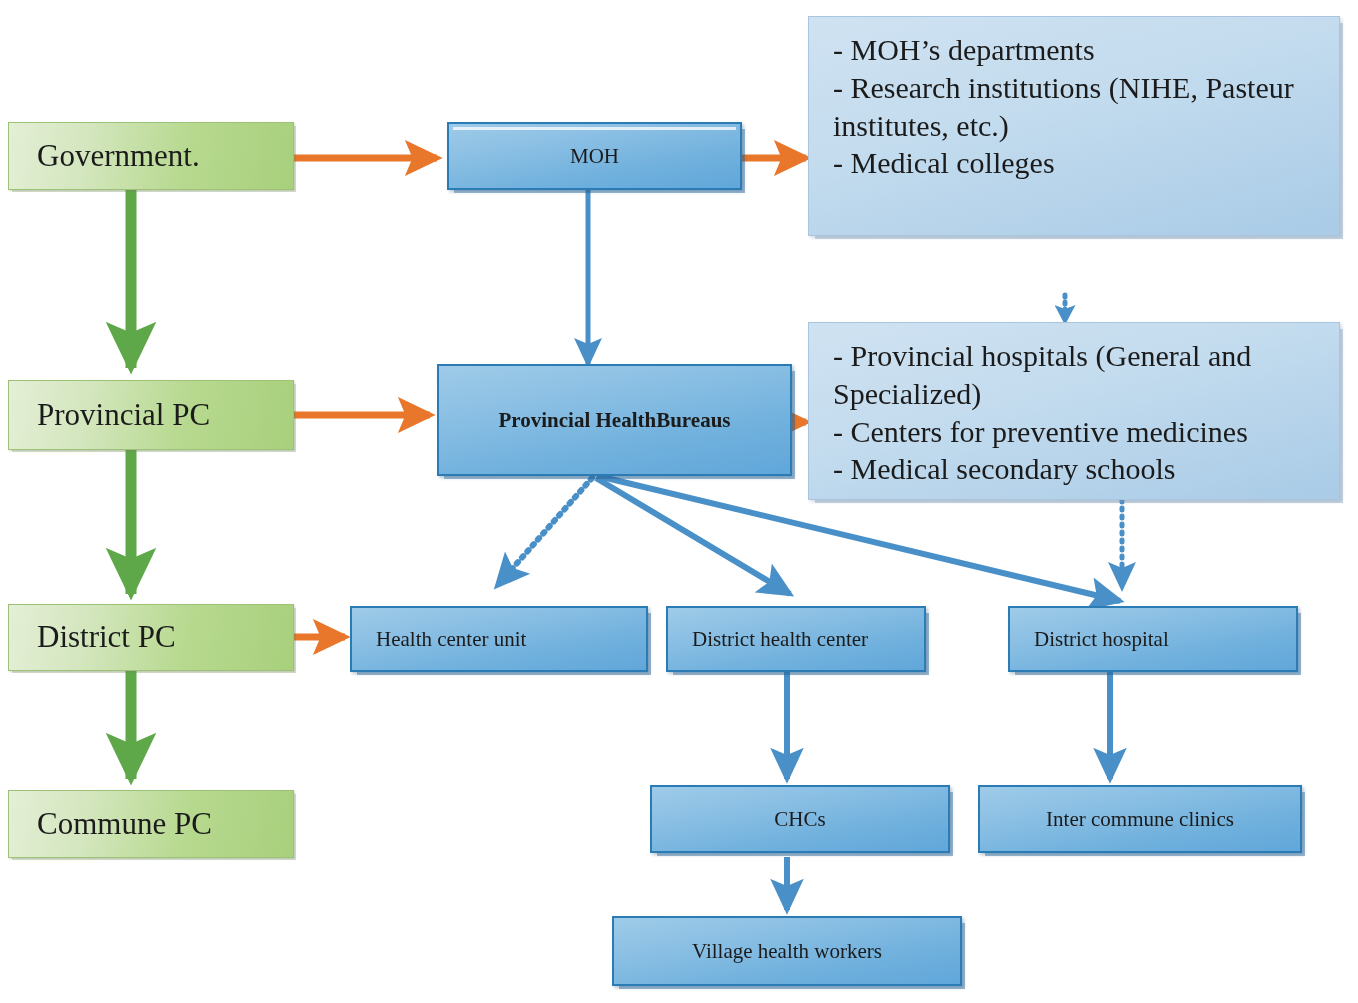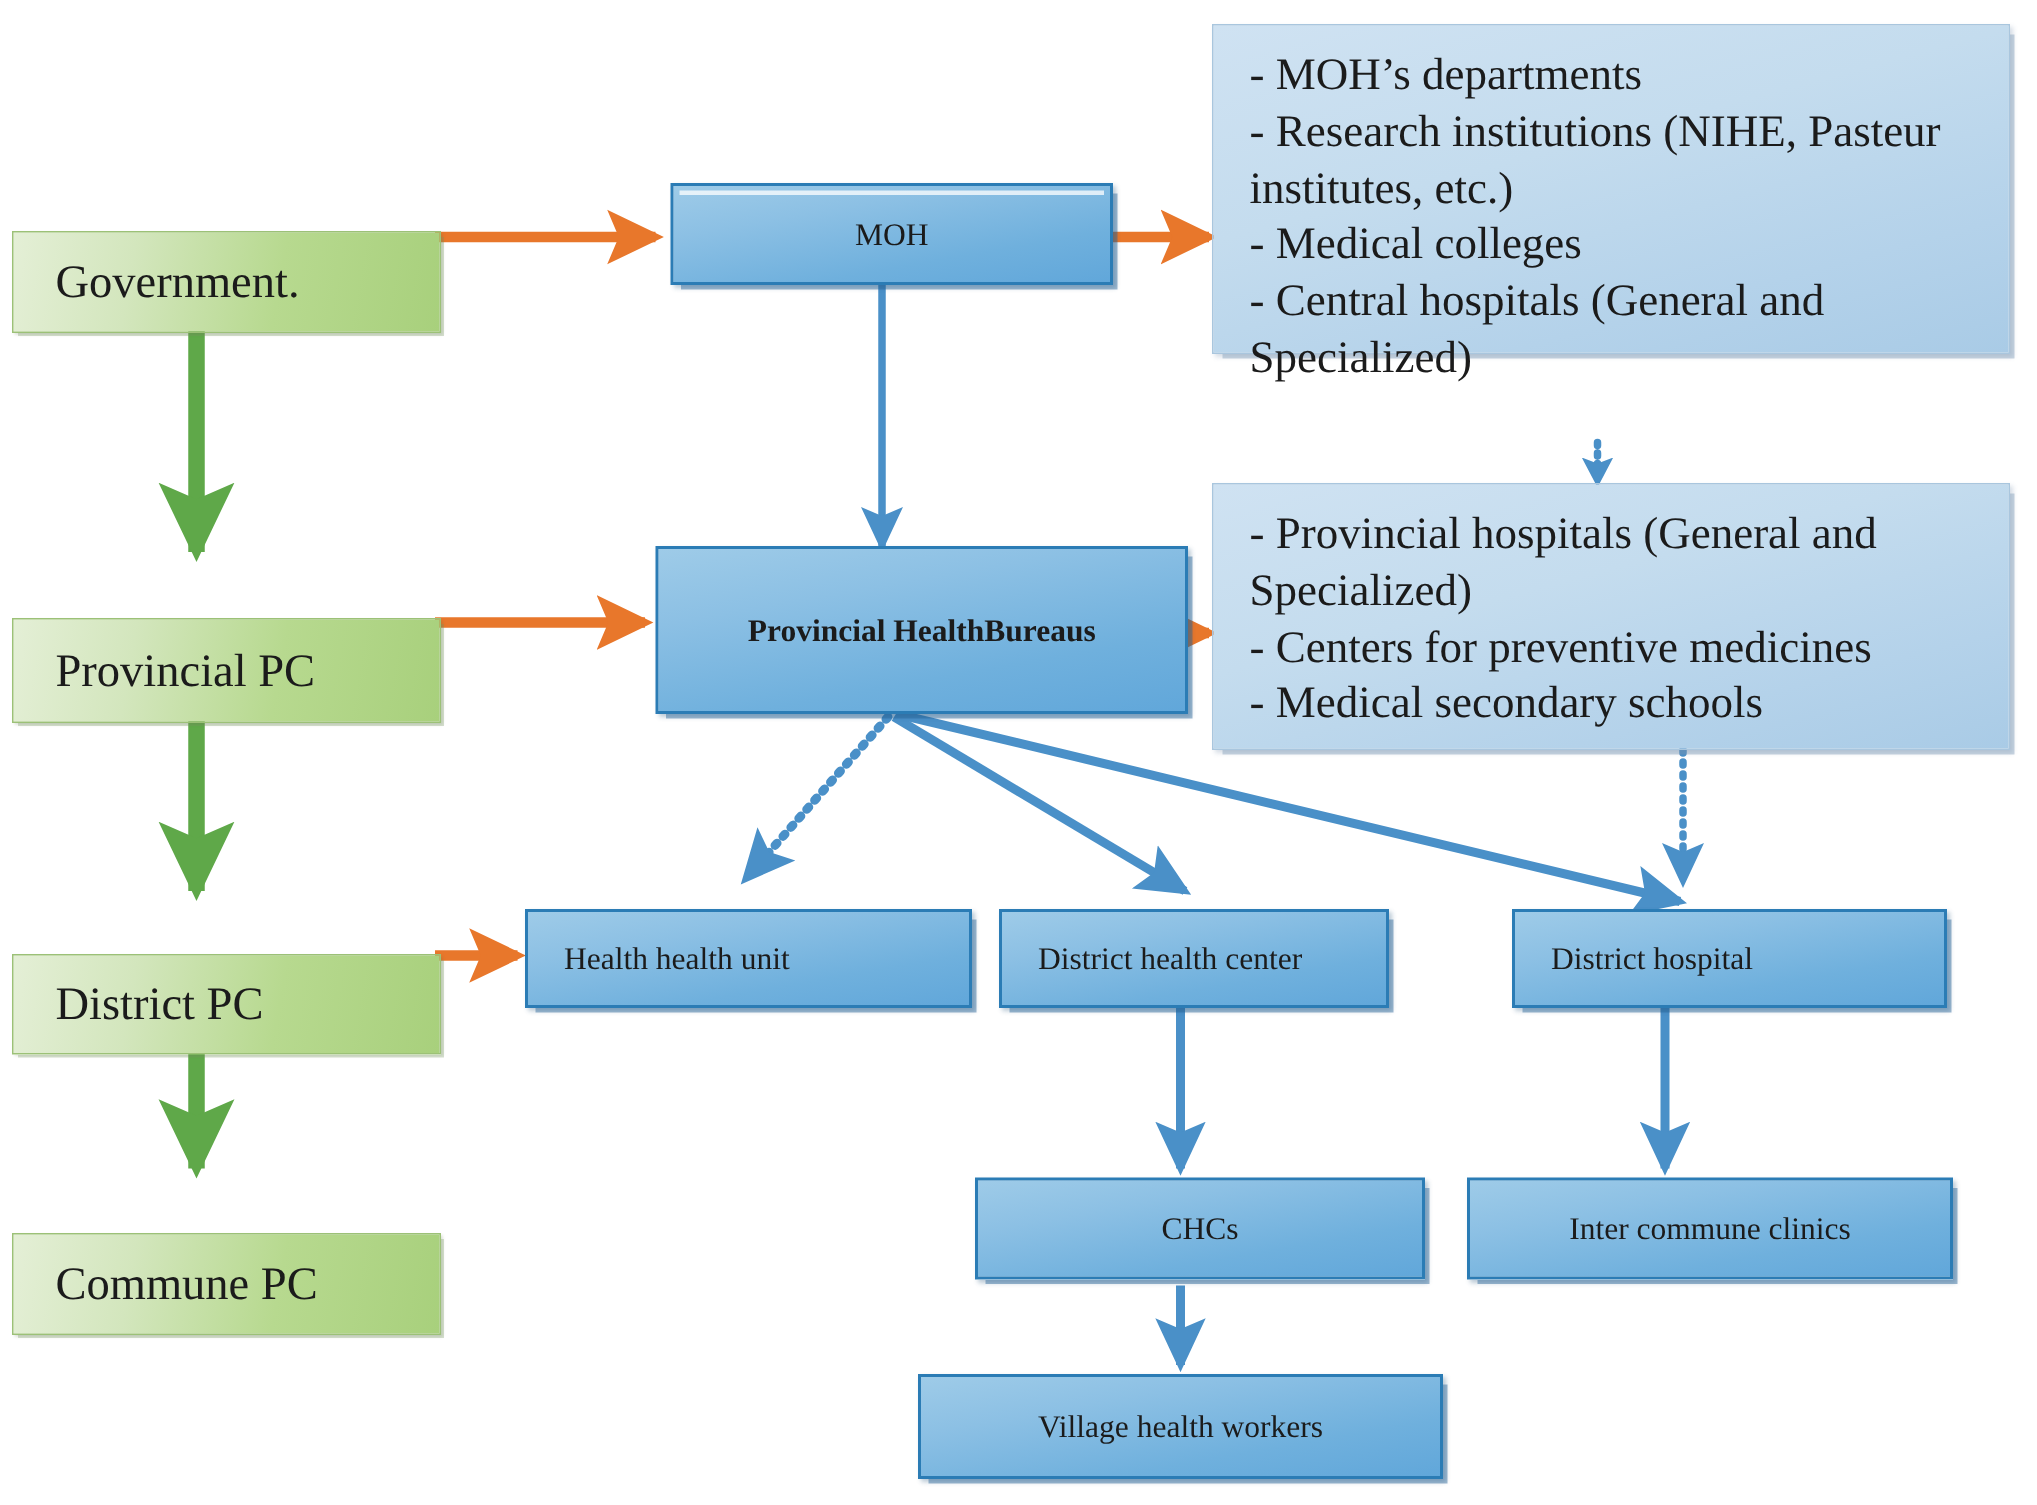--- a/index.html
+++ b/index.html
@@ -24,21 +24,20 @@
   }
 
   
   .green{
     background:linear-gradient(100deg,#e4efd6 0%,#d3e6bd 28%,#b7d98f 62%,#a8d07c 100%);
     border:1px solid #9cc177;
     box-shadow:3px 3px 0 -1px rgba(120,150,95,.30), 1px 1px 2px rgba(90,110,70,.25);
     justify-content:flex-start;
     padding-left:28px;
     font-size:31px;
-    margin-top:32px;
   }
 
   
   .blue{
     background:linear-gradient(170deg,#9ecbe8 0%,#8cc0e4 30%,#6fb0dd 70%,#61a7da 100%);
     border:2px solid #2b7cb5;
     box-shadow:5px 5px 0 -2px rgba(40,100,150,.45), 2px 2px 3px rgba(30,80,120,.30);
     justify-content:center;
     text-align:center;
     font-size:21px;
@@ -146,21 +145,21 @@
   <div class="box blue inner-line" style="left:447px;top:122px;width:295px;height:68px;">
     <span>MOH</span>
   </div>
 
   <div class="box blue" style="left:437px;top:364px;width:355px;height:112px;flex-direction:row;justify-content:center;font-weight:bold;">
     <span>Provincial Health</span>
     <span>Bureaus</span>
   </div>
 
   <div class="box blue leftpad" style="left:350px;top:606px;width:298px;height:66px;">
-    <span>Health health unit</span>
+    <span>Health center unit</span>
   </div>
 
   <div class="box blue leftpad" style="left:666px;top:606px;width:260px;height:66px;">
     <span>District health center</span>
   </div>
 
   <div class="box blue leftpad" style="left:1008px;top:606px;width:290px;height:66px;">
     <span>District hospital</span>
   </div>
 
@@ -173,21 +172,20 @@
   </div>
 
   <div class="box blue" style="left:612px;top:916px;width:350px;height:70px;">
     <span>Village health workers</span>
   </div>
 
   <div class="panel" style="left:808px;top:16px;width:532px;height:220px;">
     <div class="li">- MOH’s departments</div>
     <div class="li">- Research institutions (NIHE, Pasteur institutes, etc.)</div>
     <div class="li">- Medical colleges</div>
-    <div class="li">- Central hospitals (General and Specialized)</div>
   </div>
 
   <div class="panel" style="left:808px;top:322px;width:532px;height:178px;">
     <div class="li">- Provincial hospitals (General and Specialized)</div>
     <div class="li">- Centers for preventive medicines</div>
     <div class="li">- Medical secondary schools</div>
   </div>
 
 </div>
 

